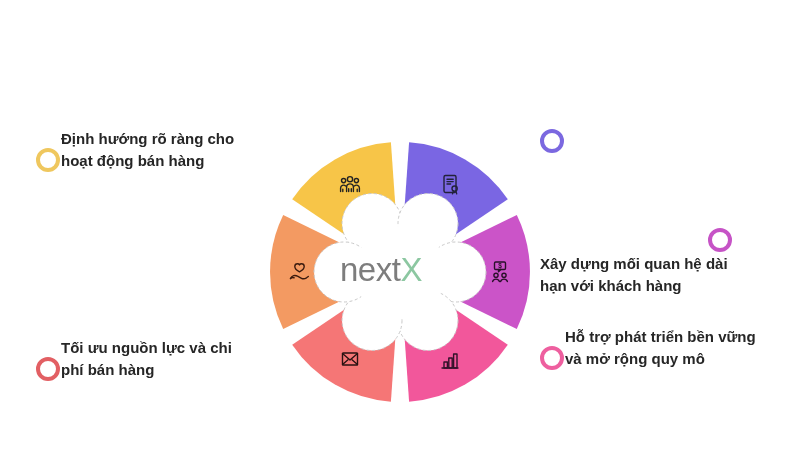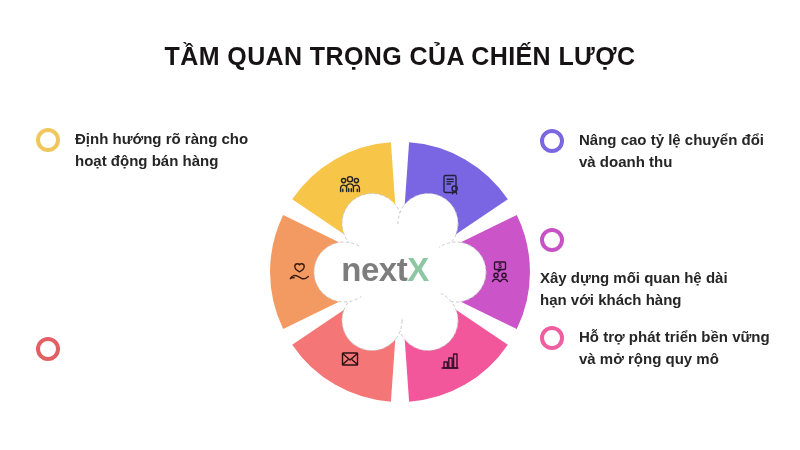--- a/index.html
+++ b/index.html
@@ -7,63 +7,62 @@
     position:relative;width:800px;height:450px;background:#ffffff;
     font-family:"Liberation Sans","DejaVu Sans",sans-serif;overflow:hidden;
     margin:0 auto;
   }
   .title{
     position:absolute;top:36px;left:0;width:100%;text-align:center;
     font-size:25px;font-weight:800;color:#171314;letter-spacing:.4px;
     line-height:40px;
   }
   .item{
-    position:absolute;display:flex;align-items:flex-start;gap:15px;
+    position:absolute;display:flex;align-items:flex-end;gap:1px;
   }
   .ring{
     width:16px;height:16px;border-radius:50%;background:#fff;
     border:4px solid #999;flex:0 0 auto;
   }
   .item-label{
     font-size:15px;font-weight:700;color:#262626;line-height:1.45;
   }
   .item.left  .item-label{width:182px;}
   .item.right .item-label{width:192px;}
   .l1{top:128px;left:36px;}
   .l2{top:230px;left:36px;}
   .l3{top:337px;left:36px;}
   .r1{top:129px;left:540px;}
   .r2{top:228px;left:540px;flex-direction:column;}
   .r3{top:326px;left:540px;}
   .flower-svg{position:absolute;left:0;top:0;}
   .logo{
-    position:absolute;left:325px;top:250px;width:120px;text-align:center;
-    font-size:33px;font-weight:700;letter-spacing:-.5px;line-height:40px;
+    position:absolute;left:340px;top:250px;width:120px;text-align:left;
+    font-size:33px;font-weight:400;letter-spacing:-.5px;line-height:40px;
   }
 </style>
 </head>
 <body>
 
 <div class="canvas">
 
   <div class="title">
-    <div>TẦM QUAN TRỌNG CỦA CHIẾN LƯỢC</div>
   </div>
 
   <div class="item left l1">
     <span class="ring" style="border-color: rgb(239, 199, 94);"></span>
     <span class="item-label">Định hướng rõ ràng cho hoạt động bán hàng</span>
   </div>
   <div class="item left l3">
     <span class="ring" style="border-color: rgb(226, 95, 99);"></span>
+    <span class="item-label">Tối ưu nguồn lực và chi phí bán hàng</span>
   </div>
 
   <div class="item right r1">
     <span class="ring" style="border-color: rgb(123, 104, 224);"></span>
-    <span class="item-label">Nâng cao tỷ lệ chuyển đổi và doanh thu</span>
   </div>
   <div class="item right r2">
     <span class="ring" style="border-color: rgb(198, 83, 198);"></span>
     <span class="item-label">Xây dựng mối quan hệ dài hạn với khách hàng</span>
   </div>
   <div class="item right r3">
     <span class="ring" style="border-color: rgb(238, 95, 159);"></span>
     <span class="item-label">Hỗ trợ phát triển bền vững và mở rộng quy mô</span>
   </div>
 

